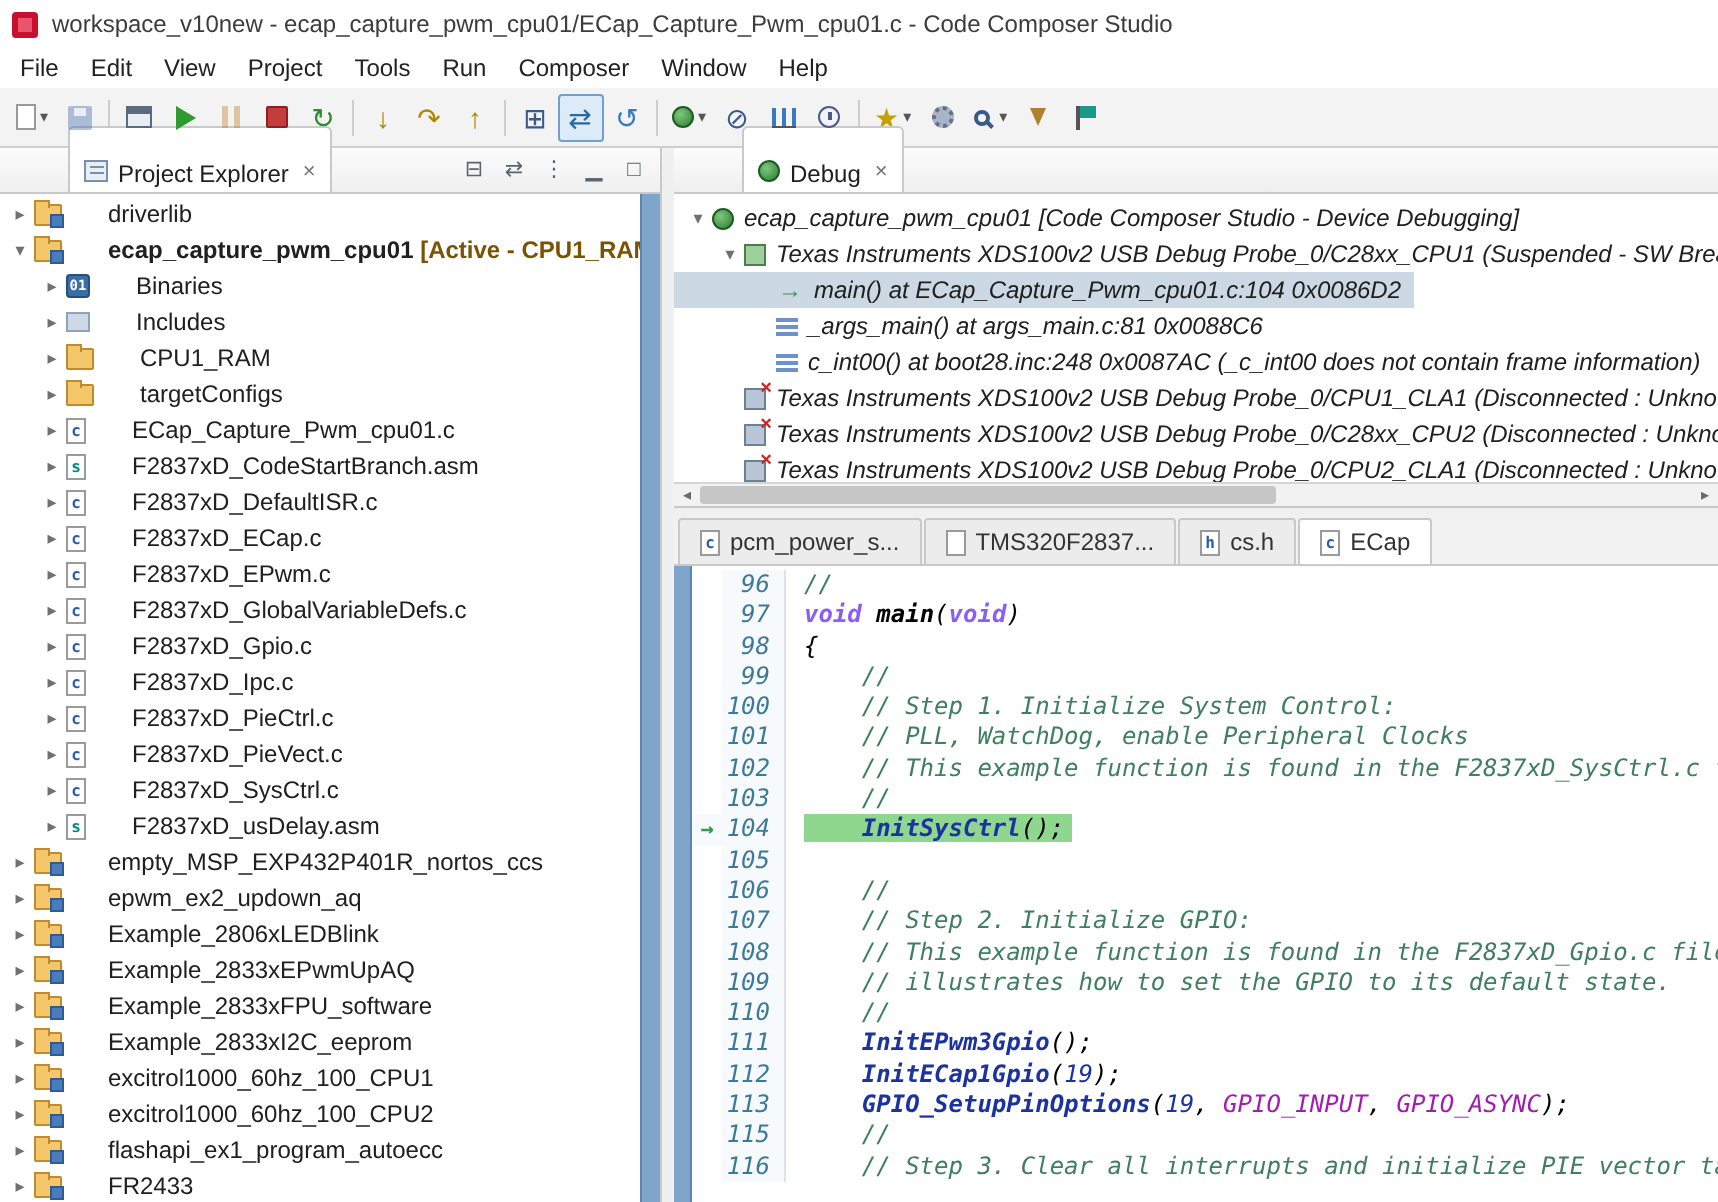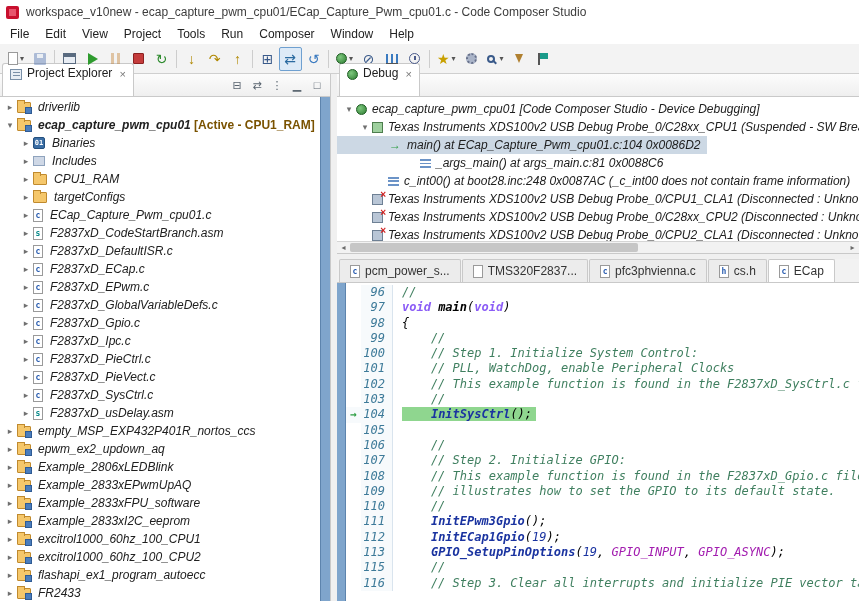--- a/index.html
+++ b/index.html
@@ -58,33 +58,33 @@
   .i-flag{width:2px;height:12px;background:#555;margin-right:6px;}
   .i-flag::after{content:"";position:absolute;left:2px;top:0;width:8px;height:6px;background:#1a9b8a;}
   .i-pin{width:0;height:0;border-top:9px solid #b08030;border-left:4px solid transparent;border-right:4px solid transparent;}
 
   
   .main{flex:1;display:flex;min-height:0;}
   .sash-v{width:6px;background:#f0f0f0;flex:none;}
   .sash-h{height:5px;background:#f0f0f0;flex:none;}
 
   .view-header{height:23px;background:linear-gradient(#fcfcfc,#efefef);border-bottom:1px solid #c9c9c9;display:flex;align-items:flex-end;padding-left:2px;flex:none;}
-  .view-tab{height:22px;display:flex;align-items:flex-end;gap:5px;padding:16px 7px;background:#fff;border:1px solid #c9c9c9;border-bottom:none;border-radius:3px 3px 0 0;white-space:nowrap;}
+  .view-tab{height:22px;display:flex;align-items:flex-start;gap:5px;padding:16px 7px;background:#fff;border:1px solid #c9c9c9;border-bottom:none;border-radius:3px 3px 0 0;white-space:nowrap;margin-left:32px;}
   .tab-close{font-size:11px;color:#777;margin-left:2px;}
   .vh-icons{margin-left:auto;display:flex;align-items:center;gap:2px;padding-right:4px;align-self:center;}
   .vh-btn{width:18px;height:18px;display:flex;align-items:center;justify-content:center;border-radius:2px;}
   .vh-glyph{font-size:11px;color:#5a6570;line-height:1;}
 
   
   .left-panel{width:331px;flex:none;display:flex;flex-direction:column;background:#fff;border-right:1px solid #c9c9c9;}
   .tree-wrap{flex:1;position:relative;overflow:hidden;background:#fff;}
   .tree{position:absolute;inset:0 10px 0 0;overflow:hidden;padding-top:1px;}
   .tree-row{height:18px;display:flex;align-items:center;white-space:nowrap;}
   .arrow{width:14px;flex:none;text-align:center;font-size:9px;color:#707070;}
-  .tlabel{margin-left:7px;font-style:italic;}
+  .tlabel{margin-left:23px;}
   .bold{font-weight:bold;}
   .tsuffix{font-weight:bold;color:#7a5200;white-space:pre;}
   .vscroll{position:absolute;right:0;top:0;bottom:0;width:10px;background:#7fa5cc;border-left:1px solid #5d84ad;}
 
   
   .right-col{flex:1;display:flex;flex-direction:column;min-width:0;}
   .debug-panel{height:180px;flex:none;display:flex;flex-direction:column;background:#fff;border-bottom:1px solid #c9c9c9;}
   .debug-tree{flex:1;overflow:hidden;padding-top:3px;}
   .debug-row{height:18px;display:flex;align-items:center;white-space:nowrap;width:max-content;padding-right:6px;}
   .debug-row.selected{background:#ccd8e4;}
@@ -412,21 +412,21 @@
             <div class="debug-row" style="padding-left: 21px;">
               <span class="arrow">▾</span>
               <span class="ticon i-chip connected"></span>
               <span class="dlabel">Texas Instruments XDS100v2 USB Debug Probe_0/C28xx_CPU1 (Suspended - SW Breakpoint)</span>
             </div>
             <div class="debug-row selected" style="padding-left: 37px;">
               <span class="arrow"></span>
               <span class="cf-arrow">→</span>
               <span class="dlabel">main() at ECap_Capture_Pwm_cpu01.c:104 0x0086D2</span>
             </div>
-            <div class="debug-row" style="padding-left: 37px; margin-left: 32px;">
+            <div class="debug-row" style="padding-left: 37px;">
               <span class="arrow"></span>
               <span class="ticon i-frame"></span>
               <span class="dlabel">_args_main() at args_main.c:81 0x0088C6</span>
             </div>
             <div class="debug-row" style="padding-left: 37px;">
               <span class="arrow"></span>
               <span class="ticon i-frame"></span>
               <span class="dlabel">c_int00() at boot28.inc:248 0x0087AC  (_c_int00 does not contain frame information)</span>
             </div>
             <div class="debug-row" style="padding-left: 21px;">
@@ -458,24 +458,20 @@
 
       <div class="editor-panel">
         <div class="editor-tabbar">
             <div class="etab">
               <span class="ticon i-page" data-letter="c"></span>
               <span class="etab-label">pcm_power_s...</span>
             </div>
             <div class="etab">
               <span class="ticon i-page" data-letter=""></span>
               <span class="etab-label">TMS320F2837...</span>
-            </div>
-            <div class="etab">
-              <span class="ticon i-page" data-letter="c"></span>
-              <span class="etab-label">pfc3phvienna.c</span>
             </div>
             <div class="etab">
               <span class="ticon i-page" data-letter="h"></span>
               <span class="etab-label">cs.h</span>
             </div>
             <div class="etab active">
               <span class="ticon i-page" data-letter="c"></span>
               <span class="etab-label">ECap</span>
             </div>
           </div>

